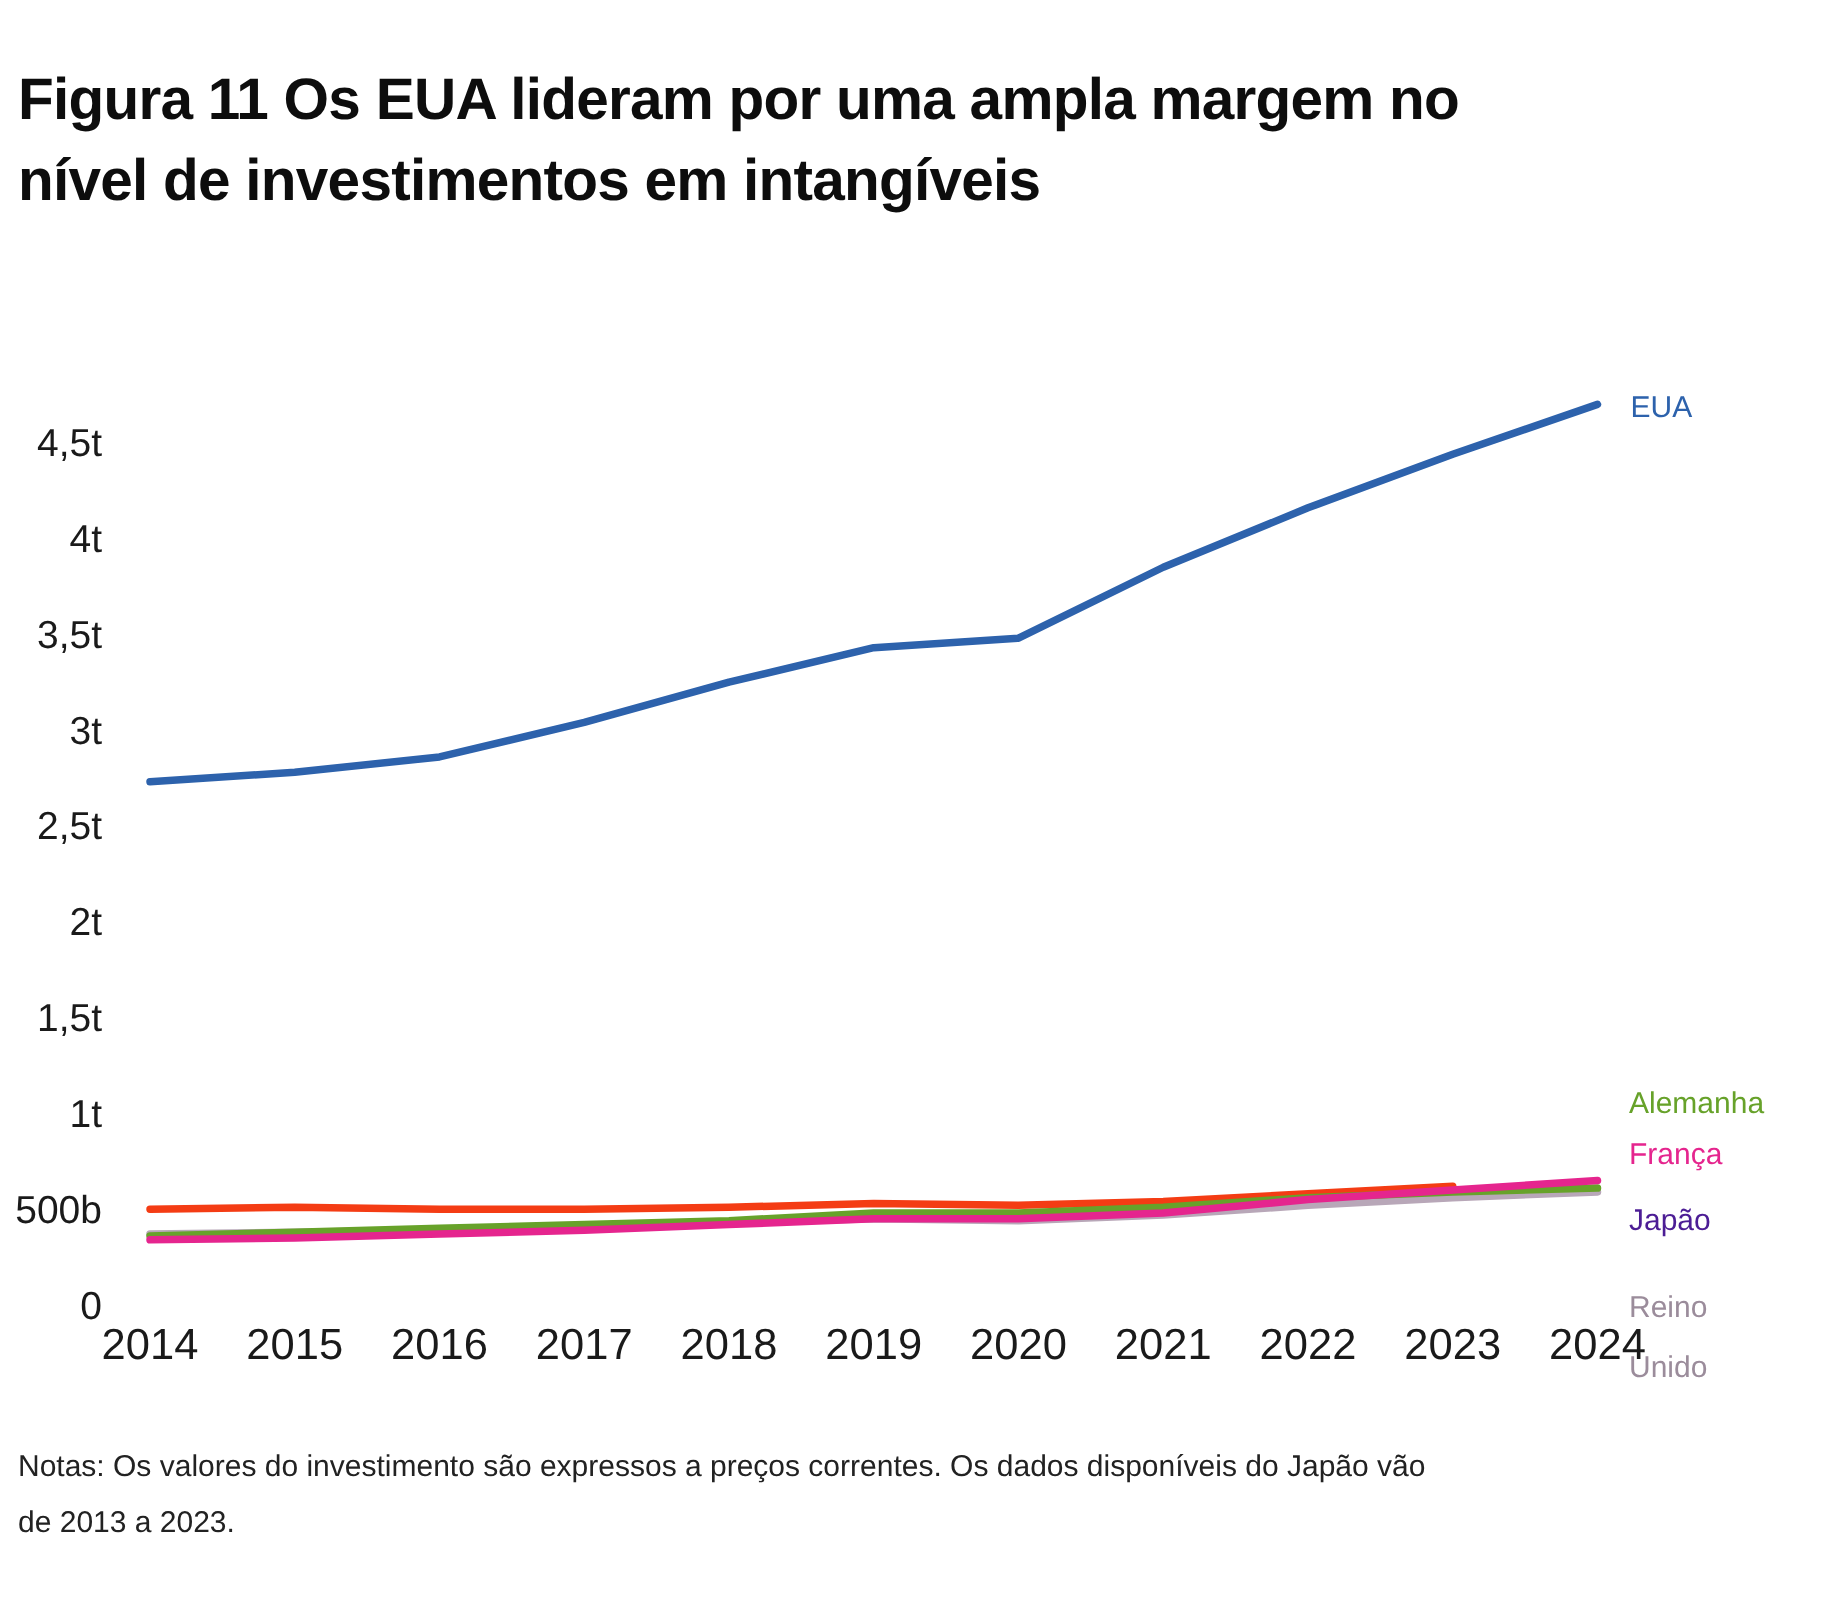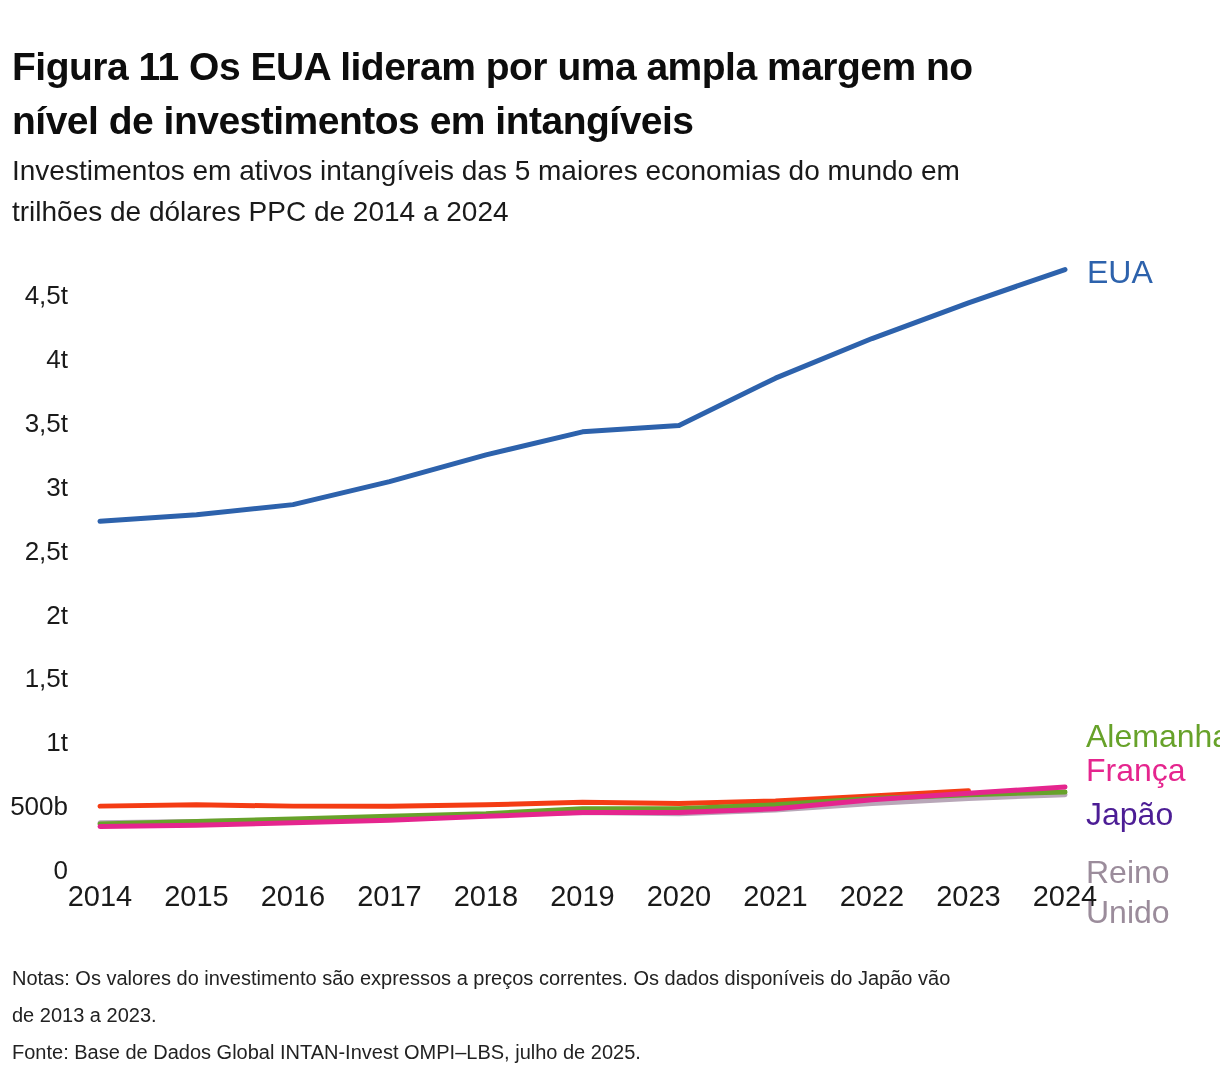--- a/index.html
+++ b/index.html
@@ -11,42 +11,40 @@
     letter-spacing:-0.5px;
   }
   .subtitle{
     position:absolute;left:12px;top:150px;width:1190px;
     font-size:28px;font-weight:400;line-height:41px;color:#1a1a1a;
   }
   .chart-wrap{position:absolute;left:0;top:0;width:1155px;height:1070px;}
   svg{position:absolute;left:0;top:0;}
   .ytick{font-family:"Liberation Sans",sans-serif;font-size:26px;fill:#1a1a1a;text-anchor:end;}
   .xtick{font-family:"Liberation Sans",sans-serif;font-size:29px;fill:#1a1a1a;text-anchor:middle;}
-  .series-label{position:absolute;font-size:32px;line-height:32px;}
+  .series-label{position:absolute;font-size:20px;line-height:32px;}
   .lbl-eua{left:1087px;top:256px;color:#2d62ac;}
   .lbl-franca{left:1086px;top:706px;color:#e5258e;margin-top:48px;}
   .lbl-alemanha{left:1086px;top:720px;color:#67a22a;}
   .lbl-japao{left:1086px;top:798px;color:#4c1d95;}
   .lbl-reino-unido{left:1086px;top:852px;width:110px;color:#9b8c9b;line-height:40px;}
   .notes{
     position:absolute;left:12px;top:960px;width:1195px;
     font-size:20px;line-height:37px;color:#222222;
   }
   .notes .src{display:block;}
 </style>
 </head>
 <body>
 
 <div class="chart-wrap">
 
   <h1 class="title pre">Figura 11 Os EUA lideram por uma ampla margem no
 nível de investimentos em intangíveis</h1>
 
-  <div class="subtitle pre">Investimentos em ativos intangíveis das 5 maiores economias do mundo em
-trilhões de dólares PPC de 2014 a 2024</div>
 
   <svg width="1220" height="1070" viewBox="0 0 1220 1070">
       <text x="68" y="879" class="ytick">0</text>
       <text x="68" y="815.125" class="ytick">500b</text>
       <text x="68" y="751.25" class="ytick">1t</text>
       <text x="68" y="687.375" class="ytick">1,5t</text>
       <text x="68" y="623.5" class="ytick">2t</text>
       <text x="68" y="559.625" class="ytick">2,5t</text>
       <text x="68" y="495.75" class="ytick">3t</text>
       <text x="68" y="431.875" class="ytick">3,5t</text>
@@ -72,16 +70,15 @@
 
   <div class="series-label lbl-eua">EUA</div>
   <div class="series-label lbl-franca">França</div>
   <div class="series-label lbl-alemanha">Alemanha</div>
   <div class="series-label lbl-japao">Japão</div>
   <div class="series-label lbl-reino-unido">Reino Unido</div>
 
   <div class="notes">
     <span class="pre">Notas: Os valores do investimento são expressos a preços correntes. Os dados disponíveis do Japão vão
 de 2013 a 2023.</span>
-    <span class="src">Fonte: Base de Dados Global INTAN-Invest OMPI–LBS, julho de 2025.</span>
   </div>
 
 </div>
 
 </body></html>

